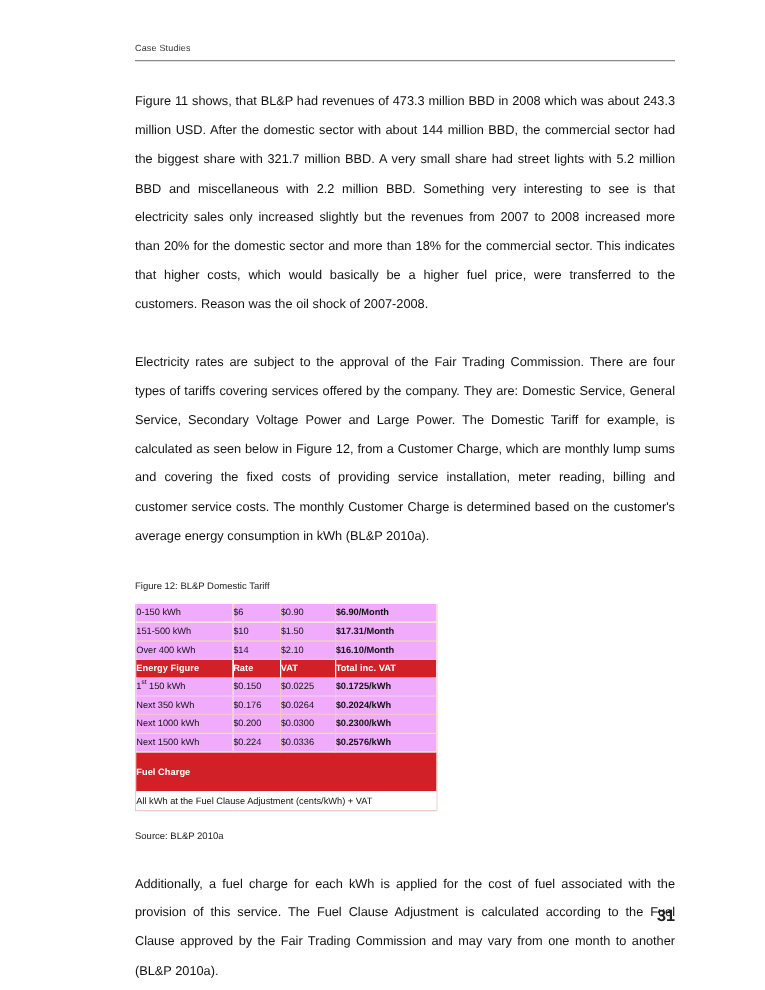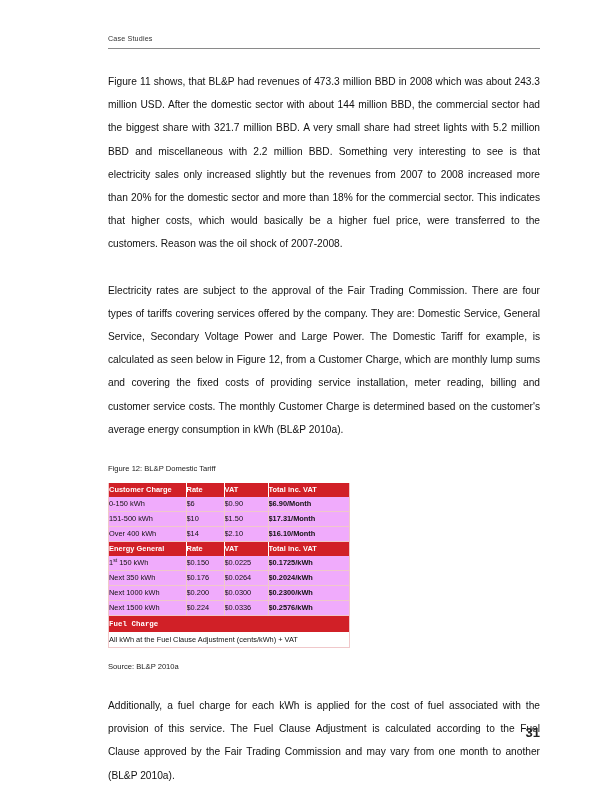--- a/index.html
+++ b/index.html
@@ -125,26 +125,25 @@
     overflow: hidden;
   }
   .trow-data td:last-child { border-right: none; font-weight: bold; }
   .trow-data:first-child td { }
 
   .trow-span td {
     background: #D12027;
     color: #ffffff;
     font-weight: bold;
     font-size: 7.4px;
-    height: 16px;
+    height: 31px;
     line-height: 14px;
     padding: 0 0 0 5px;
     letter-spacing: 0.05px;
     white-space: nowrap;
-    font-family: Liberation Mono, monospace;
   }
   .trow-note td {
     background: #ffffff;
     color: #111111;
     font-size: 7.4px;
     height: 15px;
     line-height: 14px;
     padding: 0 0 0 5px;
     border-bottom: 1px solid #f0c8ca;
     white-space: nowrap;
@@ -193,47 +192,41 @@
       <div class="tbl-outer">
       <table class="tariff">
         <colgroup>
           <col class="c1">
               <col class="c2">
               <col class="c3">
               <col class="c4">
         </colgroup>
         <tbody>
 
-          <tr class="trow-head">
-            <td>Customer Charge</td>
-            <td>Rate</td>
-            <td>VAT</td>
-            <td>Total inc. VAT</td>
-          </tr>
           <tr class="trow-data">
             <td>0-150 kWh</td>
             <td>$6</td>
             <td>$0.90</td>
             <td>$6.90/Month</td>
           </tr>
           <tr class="trow-data">
             <td>151-500 kWh</td>
             <td>$10</td>
             <td>$1.50</td>
             <td>$17.31/Month</td>
           </tr>
           <tr class="trow-data">
             <td>Over 400 kWh</td>
             <td>$14</td>
             <td>$2.10</td>
             <td>$16.10/Month</td>
           </tr>
 
           <tr class="trow-head">
-            <td>Energy General</td>
+            <td>Energy Figure</td>
             <td>Rate</td>
             <td>VAT</td>
             <td>Total inc. VAT</td>
           </tr>
           <tr class="trow-data">
             <td><span>1</span><sup class="ord">st</sup><span> 150 kWh</span></td>
             <td>$0.150</td>
             <td>$0.0225</td>
             <td>$0.1725/kWh</td>
           </tr>

